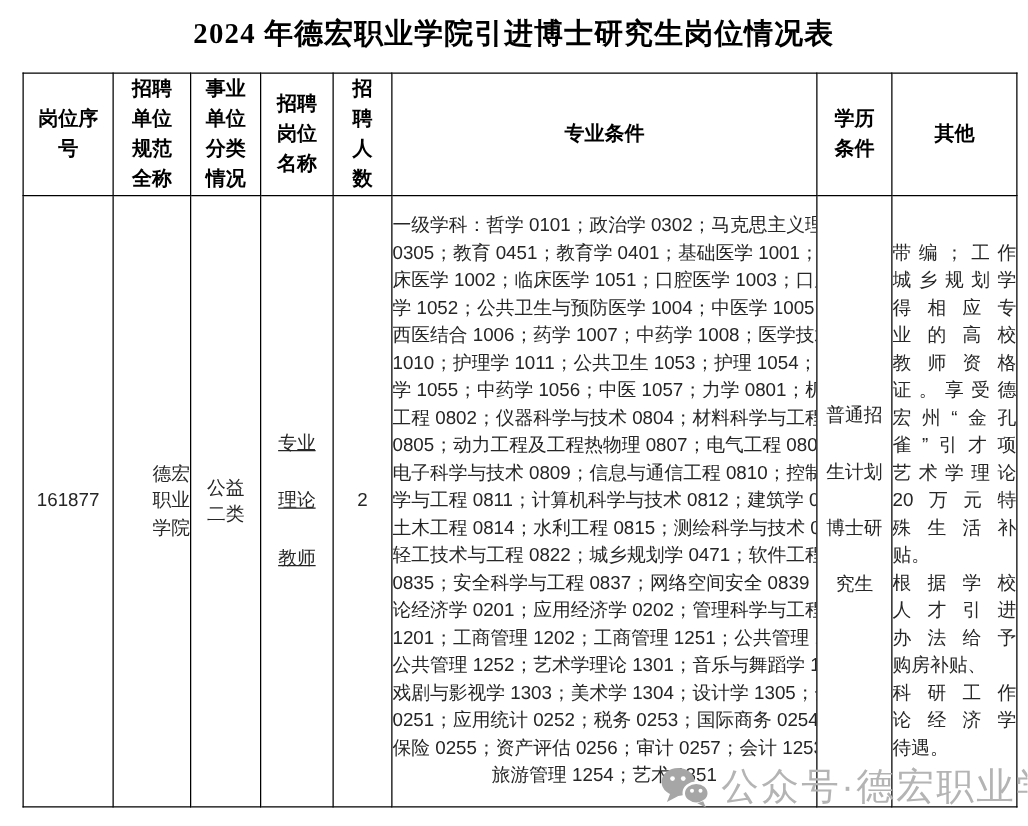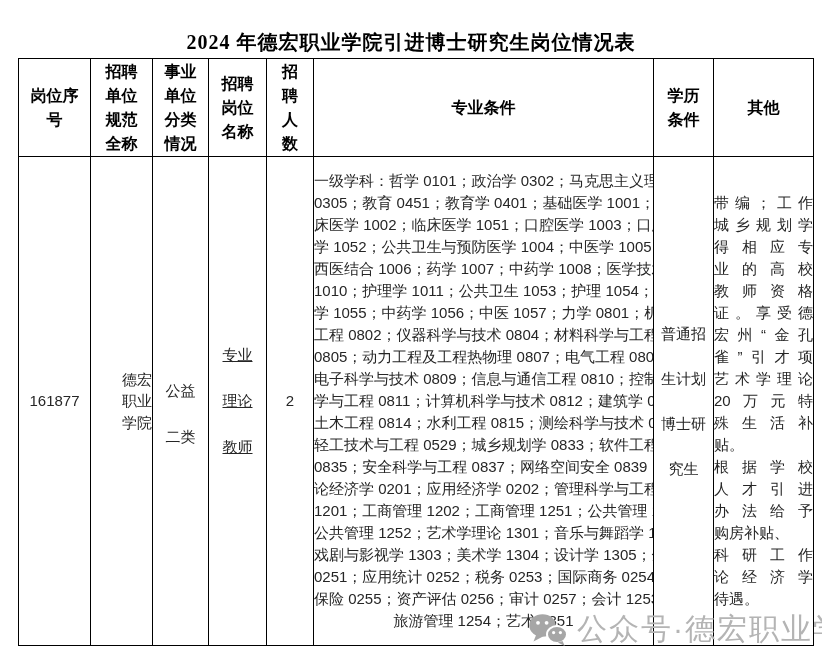--- a/index.html
+++ b/index.html
@@ -5,26 +5,26 @@
   * { box-sizing: border-box; margin: 0; padding: 0; }
   html, body { width: 822px; height: 661px; background: #ffffff; }
   body {
     position: relative;
     font-family: "Liberation Sans", "DejaVu Sans", sans-serif;
     color: #000;
     overflow: hidden;
   }
   .doc-title {
     position: absolute;
-    top: 29px; left: 0;
+    top: 11px; left: 0;
     width: 100%;
     text-align: center;
     font-family: "Liberation Serif", "DejaVu Serif", serif;
     font-weight: bold;
-    font-size: 20px;
+    font-size: 23px;
     letter-spacing: 1px;
     color: #000;
   }
   table.positions {
     position: absolute;
     left: 18px; top: 58px;
     width: 795px;
     border-collapse: collapse;
     table-layout: fixed;
   }
@@ -42,23 +42,23 @@
     font-weight: bold;
     line-height: 24px;
     color: #000;
   }
   .positions td {
     font-size: 15px;
     color: #262626;
     line-height: 22px;
   }
   .cell-employer .ln { line-height: 21.5px; text-align: right; }
-  .cell-category .ln { line-height: 21.5px; margin-top: 25px; }
+  .cell-category .ln { line-height: 21.5px; }
   .cell-post .ln { line-height: 46px; text-decoration: underline; }
-  .cell-edu .ln { line-height: 45px; }
+  .cell-edu .ln { line-height: 45px; font-family: Liberation Serif, serif; }
   .cell-major {
     text-align: left;
     padding: 0 2px 0 6px;
     font-size: 13.4px;
     line-height: 22.3px;
   }
   .cell-major .ln { white-space: nowrap; }
   .cell-other {
     padding: 0 9px;
     font-size: 15px;
@@ -186,21 +186,21 @@
             <div class="ln">床医学 1002；临床医学 1051；口腔医学 1003；口腔医</div>
             <div class="ln">学 1052；公共卫生与预防医学 1004；中医学 1005；中</div>
             <div class="ln">西医结合 1006；药学 1007；中药学 1008；医学技术</div>
             <div class="ln">1010；护理学 1011；公共卫生 1053；护理 1054；药</div>
             <div class="ln">学 1055；中药学 1056；中医 1057；力学 0801；机械</div>
             <div class="ln">工程 0802；仪器科学与技术 0804；材料科学与工程</div>
             <div class="ln end">0805；动力工程及工程热物理 0807；电气工程 0808；</div>
             <div class="ln">电子科学与技术 0809；信息与通信工程 0810；控制科</div>
             <div class="ln end">学与工程 0811；计算机科学与技术 0812；建筑学 0813；</div>
             <div class="ln end">土木工程 0814；水利工程 0815；测绘科学与技术 0816；</div>
-            <div class="ln">轻工技术与工程 0529；城乡规划学 0833；软件工程</div>
+            <div class="ln">轻工技术与工程 0822；城乡规划学 0471；软件工程</div>
             <div class="ln">0835；安全科学与工程 0837；网络空间安全 0839；理</div>
             <div class="ln">论经济学 0201；应用经济学 0202；管理科学与工程</div>
             <div class="ln end">1201；工商管理 1202；工商管理 1251；公共管理 1204；</div>
             <div class="ln end">公共管理 1252；艺术学理论 1301；音乐与舞蹈学 1302；</div>
             <div class="ln">戏剧与影视学 1303；美术学 1304；设计学 1305；金融</div>
             <div class="ln end">0251；应用统计 0252；税务 0253；国际商务 0254；</div>
             <div class="ln end">保险 0255；资产评估 0256；审计 0257；会计 1253；</div>
             <div class="ln">旅游管理 1254；艺术 1351</div>
           </div>
         </td>

